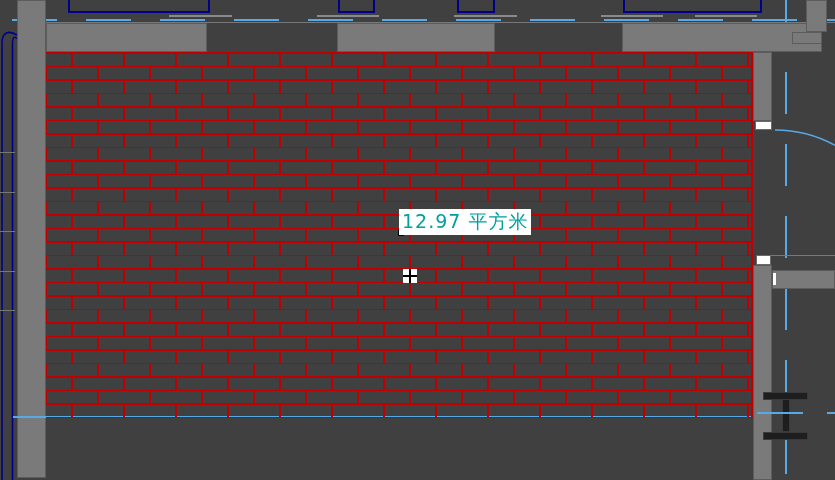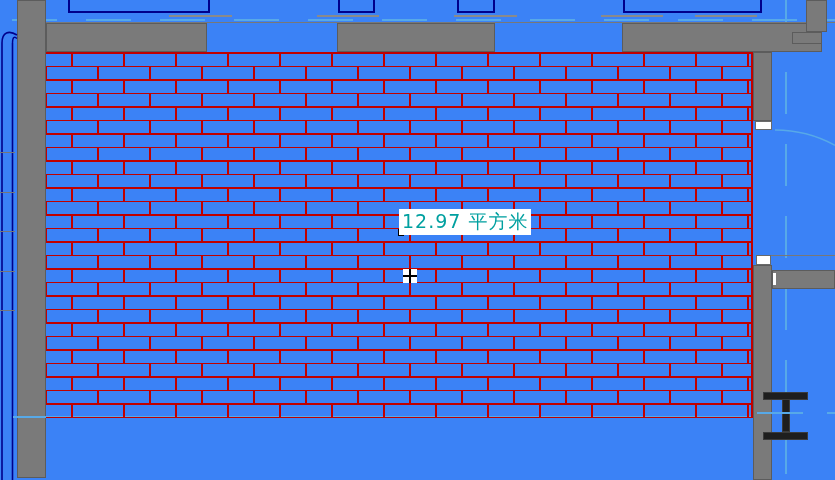--- a/index.html
+++ b/index.html
@@ -1,16 +1,16 @@
 <!DOCTYPE html>
 <html><head>
 <meta charset="utf-8">
 <style>
   html,body{margin:0;padding:0;background:#fff;}
-  #stage{position:relative;width:835px;height:480px;background:#3b82f6;overflow:hidden;
+  #stage{position:relative;width:835px;height:480px;background:#404040;overflow:hidden;
          font-family:"DejaVu Sans",sans-serif;}
   .abs{position:absolute;}
   .wall{background:#7a7a7a;border:1px solid #5c5c5c;box-sizing:border-box;}
   .thinline{background:#787878;}
   .sill{background:#8a8a8a;}
   .jamb{background:#ffffff;border:1px solid #6a6a6a;box-sizing:border-box;}
   .cyan-dash-h{height:2px;background:repeating-linear-gradient(90deg,#57a9e8 0 45px,transparent 45px 74px);}
   .cyan-dash-v{width:2px;background:repeating-linear-gradient(180deg,#57a9e8 0 42px,transparent 42px 72px);}
   .cyan-solid{background:#57a9e8;}
   .window{border:2px solid #00008b;border-top:none;box-sizing:border-box;background:transparent;}

